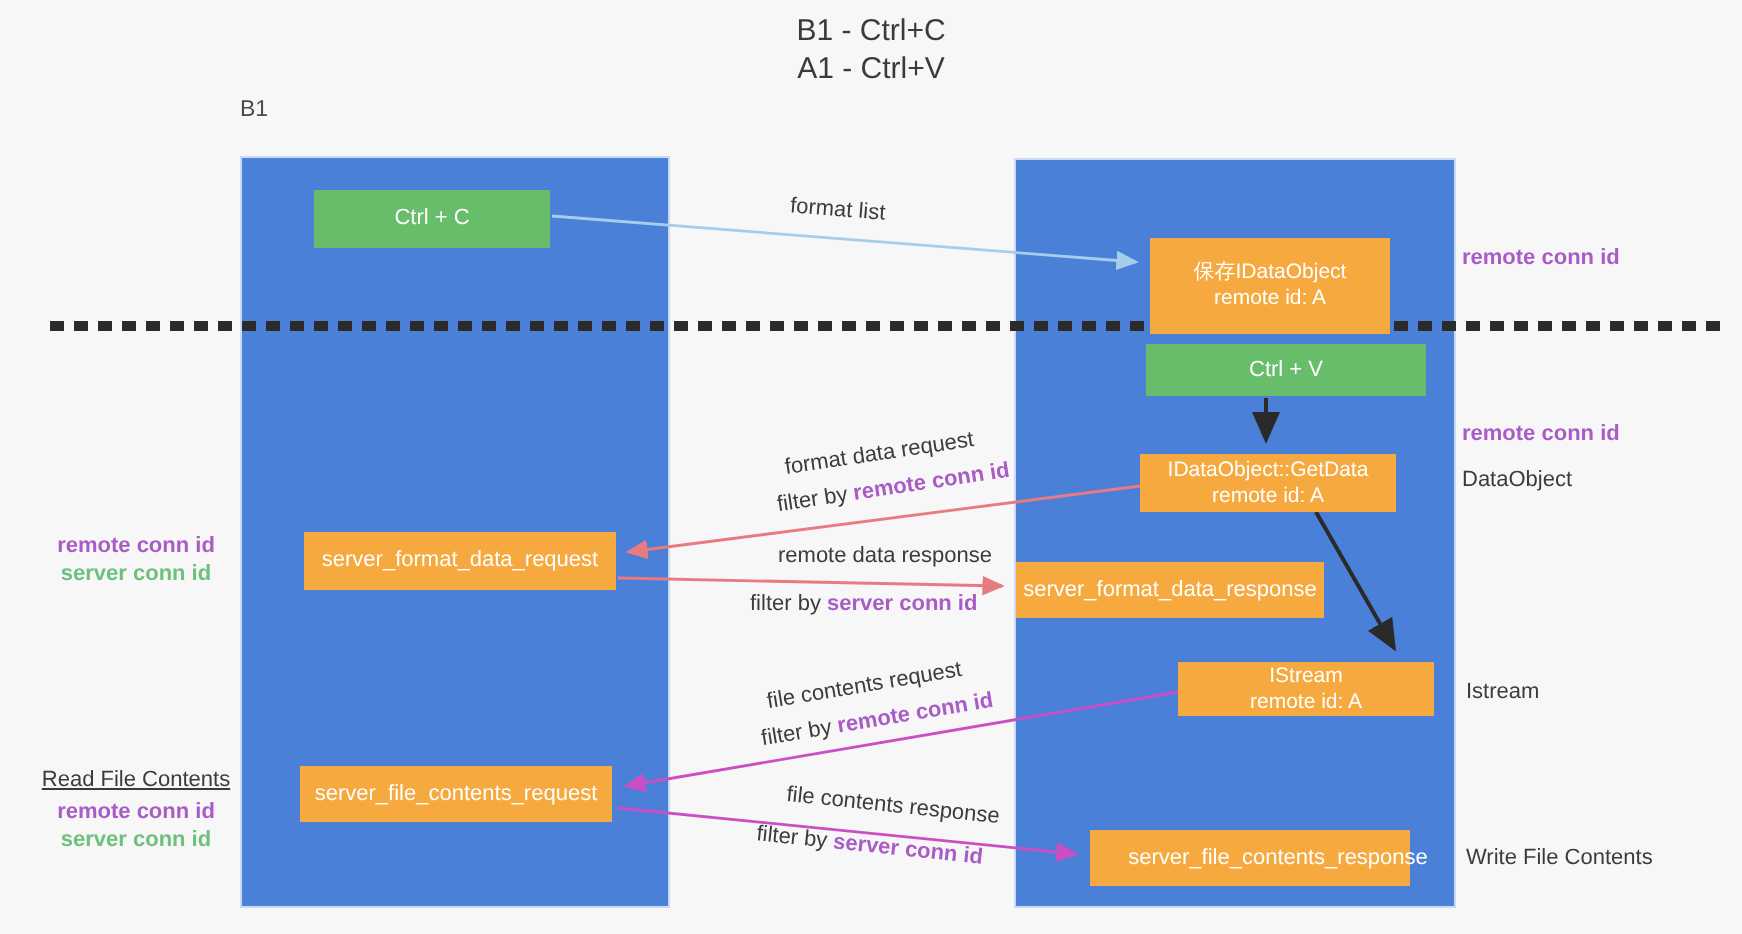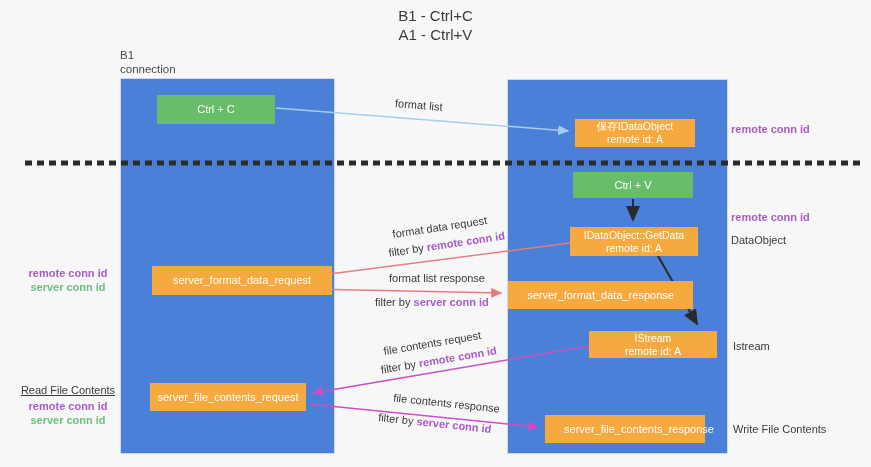--- a/index.html
+++ b/index.html
@@ -27,21 +27,20 @@
 
 <div id="canvas">
 
   <div class="title">
     <div>B1 - Ctrl+C</div>
     <div>A1 - Ctrl+V</div>
   </div>
 
   <div class="lane-header" style="left:120px;top:48px;width:215px;">
     <div>B1</div>
-    <div>connection</div>
   </div>
 
   <div class="lane" style="left:120px;top:78px;width:215px;height:376px;"></div>
   <div class="lane" style="left:507px;top:79px;width:221px;height:375px;"></div>
 
   <svg class="overlay" width="871" height="467" viewBox="0 0 871 467">
     <defs>
       <marker id="m-blue" markerWidth="9" markerHeight="8" refX="7" refY="3.5" orient="auto">
         <path d="M0,0 L8,3.5 L0,7 Z" style="fill:var(--arrow-blue)"></path>
       </marker>
@@ -70,39 +69,39 @@
 
     <line x1="589" y1="346" x2="313" y2="393" stroke-width="1.4" marker-end="url(#m-mag)" style="stroke:var(--arrow-magenta)"></line>
 
     <line x1="309" y1="404" x2="538" y2="427" stroke-width="1.4" marker-end="url(#m-mag)" style="stroke:var(--arrow-magenta)"></line>
   </svg>
 
   <div class="node green" style="left:157px;top:95px;width:118px;height:29px;">
     <div>Ctrl + C</div>
   </div>
 
-  <div class="node orange" style="left:575px;top:119px;width:120px;height:28px;font-size:10.5px;text-align:right;">
+  <div class="node orange" style="left:575px;top:119px;width:120px;height:48px;font-size:10.5px;text-align:right;">
     <div>保存IDataObject</div>
     <div>remote id: A</div>
   </div>
 
-  <div class="node green" style="left:573px;top:172px;width:120px;height:26px;">
+  <div class="node green" style="left:573px;top:172px;width:140px;height:26px;">
     <div>Ctrl + V</div>
   </div>
 
   <div class="node orange" style="left:570px;top:227px;width:128px;height:29px;font-size:10.5px;">
     <div>IDataObject::GetData</div>
     <div>remote id: A</div>
   </div>
 
-  <div class="node orange" style="left:152px;top:266px;width:180px;height:29px;">
+  <div class="node orange" style="left:152px;top:266px;width:156px;height:29px;">
     <div>server_format_data_request</div>
   </div>
 
-  <div class="node orange" style="left:508px;top:281px;width:185px;height:28px;">
+  <div class="node orange" style="left:508px;top:281px;width:154px;height:28px;">
     <div>server_format_data_response</div>
   </div>
 
   <div class="node orange" style="left:589px;top:331px;width:128px;height:27px;font-size:10.5px;">
     <div>IStream</div>
     <div>remote id: A</div>
   </div>
 
   <div class="node orange" style="left:150px;top:383px;width:156px;height:28px;text-align:right;">
     <div>server_file_contents_request</div>
@@ -112,21 +111,21 @@
     <div>server_file_contents_response</div>
   </div>
 
   <div class="edge-label" style="left:395px;top:99px;transform:rotate(4.5deg);">format list</div>
 
   <div class="edge-label" style="left:392px;top:221px;transform:rotate(-8.5deg);">format data request</div>
   <div class="edge-label" style="left:388px;top:238px;transform:rotate(-8.5deg);">
     <span>filter by </span><span class="filter-key">remote conn id</span>
   </div>
 
-  <div class="edge-label" style="left:389px;top:272px;">format list response</div>
+  <div class="edge-label" style="left:389px;top:272px;">remote data response</div>
   <div class="edge-label" style="left:375px;top:296px;">
     <span>filter by </span><span class="filter-key">server conn id</span>
   </div>
 
   <div class="edge-label" style="left:383px;top:337px;transform:rotate(-9.5deg);">file contents request</div>
   <div class="edge-label" style="left:380px;top:354px;transform:rotate(-9.5deg);">
     <span>filter by </span><span class="filter-key">remote conn id</span>
   </div>
 
   <div class="edge-label" style="left:393px;top:397px;transform:rotate(6deg);">file contents response</div>

